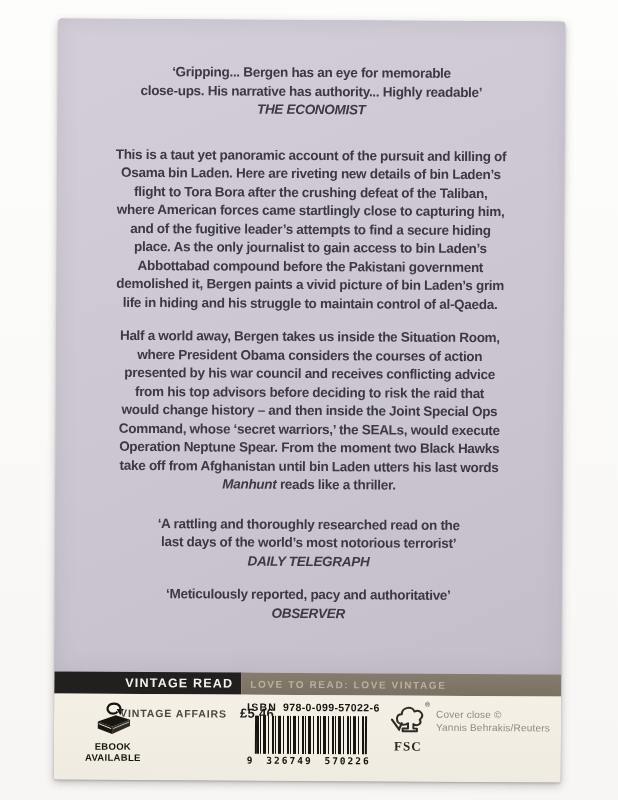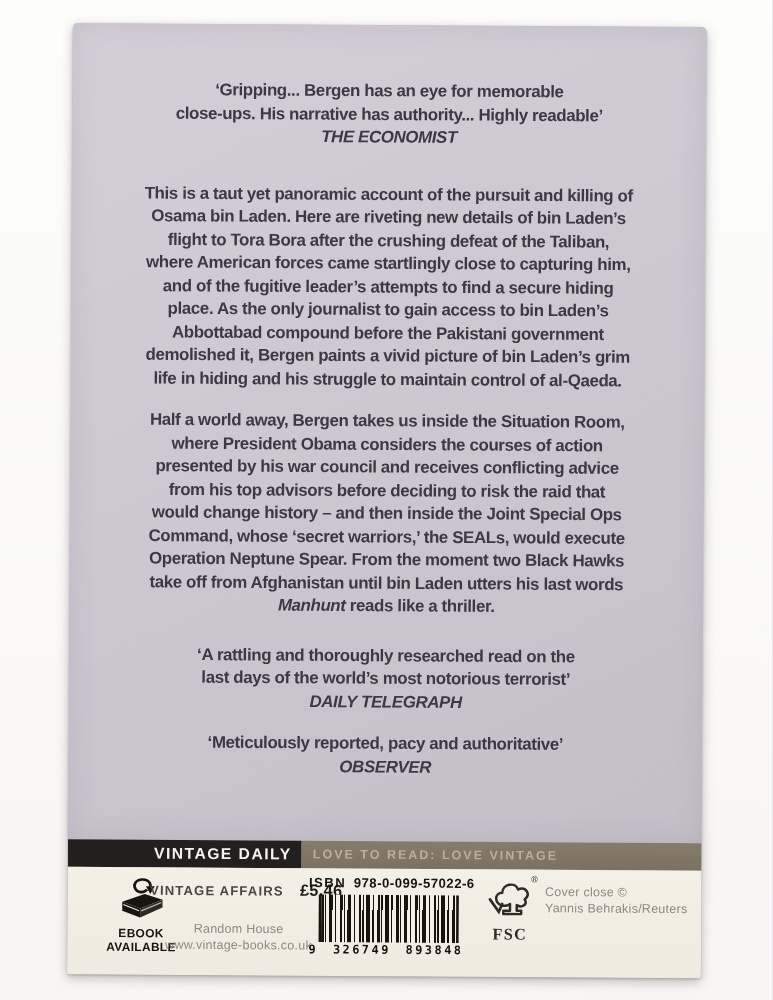--- a/index.html
+++ b/index.html
@@ -136,21 +136,21 @@
       </div>
 
       <div class="q-bot">
         <div class="lines">‘Meticulously reported, pacy and authoritative’</div>
         <div class="src">OBSERVER</div>
       </div>
     </div>
 
     <div class="brand-bar">
       <div class="bar-black">
-          <span>VINTAGE DAILY</span>
+          <span>VINTAGE READ</span>
         </div>
       <div class="bar-taupe">
           <span>LOVE TO READ: LOVE VINTAGE</span>
         </div>
     </div>
 
     <div class="strip">
 
       <div class="ebook-badge">
         <svg width="46" height="34" viewBox="0 0 46 38">
@@ -163,34 +163,30 @@
           <line x1="23" y1="30" x2="41" y2="22.5" stroke="#bdb9b0" stroke-width="1.1"></line>
         </svg>
         <div class="ebook-label">EBOOK
 AVAILABLE</div>
       </div>
 
       <div class="cat-row">
         <span class="cat">VINTAGE AFFAIRS</span><span class="price">£5.46</span>
       </div>
 
-      <div class="pub-block">
-        <div>Random House</div>
-        <div>www.vintage-books.co.uk</div>
-      </div>
 
       <div class="barcode">
         <div class="isbn-row">
           <span class="isbn-label">ISBN</span><span>978-0-099-57022-6</span>
         </div>
         <div class="bars"></div>
         <div class="digits">
           <span>9</span>
           <span>326749</span>
-          <span>893848</span>
+          <span>570226</span>
         </div>
       </div>
 
       <div class="fsc-block">
         <span class="fsc-reg">®</span>
         <svg width="40" height="34" viewBox="0 0 44 38">
           <path d="M4 19 L12 30 L15 23" fill="none" stroke="#2e2b27" stroke-width="2.4" stroke-linecap="round"></path>
           <path d="M14 24 C8 22 8 13 15 13 C15 5 27 3 29 10 C36 7 41 14 35 19 C38 23 33 27 28 24 L28 29 L32 29 L32 32 L16 32 L16 29 L22 29 L22 23 C20 25 16 25 14 24" fill="none" stroke="#2e2b27" stroke-width="2.2" stroke-linejoin="round"></path>
         </svg>
         <div class="fsc-label">FSC</div>

